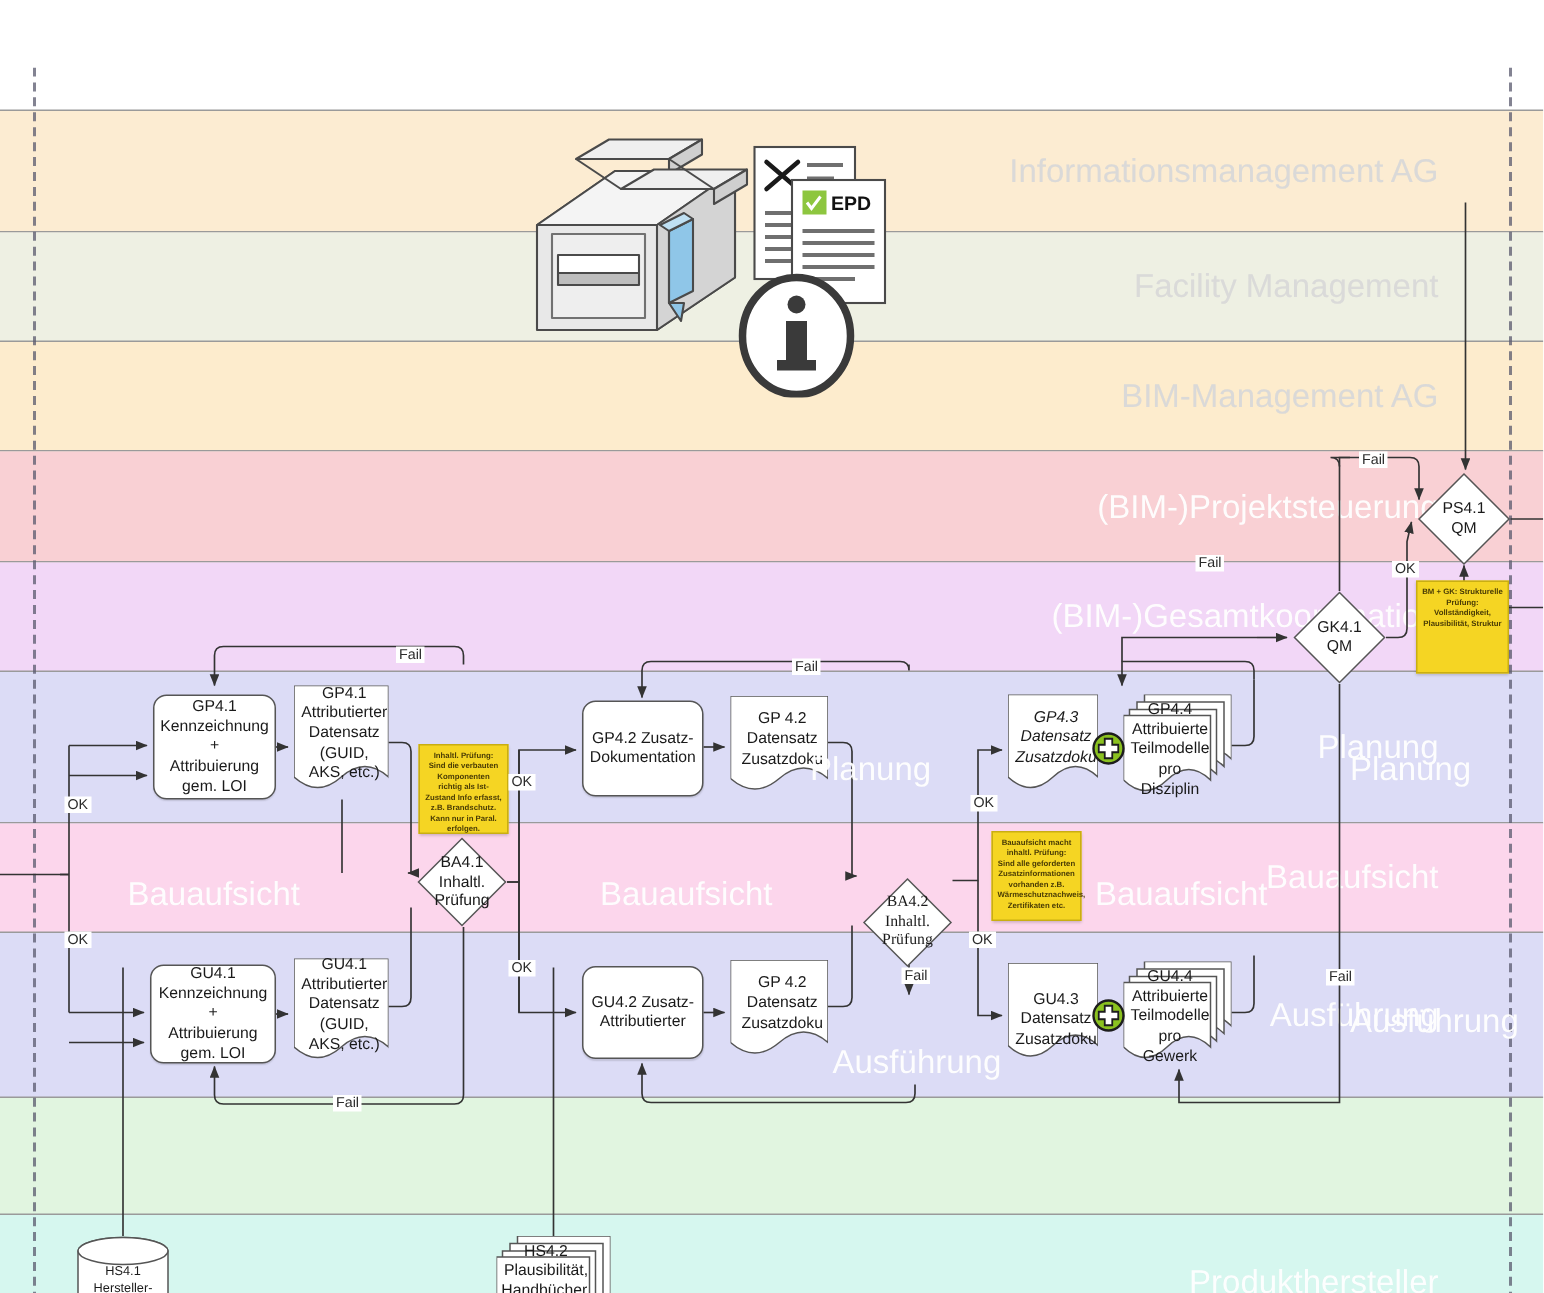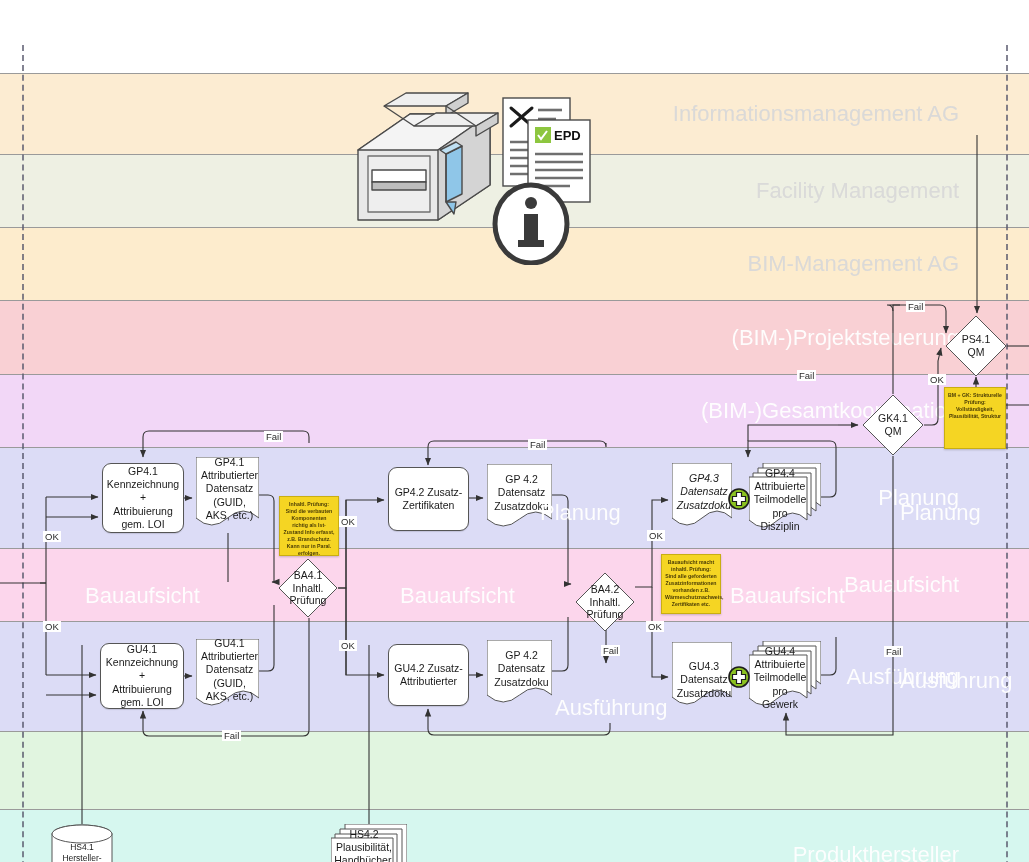--- a/index.html
+++ b/index.html
@@ -262,31 +262,31 @@
 AKS, etc.)</div>
       </div>
       <div class="note" style="left: 279px; top: 451px; width: 60px; height: 60px;">Inhaltl. Prüfung: Sind die verbauten Komponenten richtig als Ist-Zustand Info erfasst, z.B. Brandschutz. Kann nur in Paral. erfolgen.</div>
       <div class="gateway" style="left: 278px; top: 513px; width: 60px; height: 60px;"><svg width="60" height="60" viewBox="0 0 60 60">
           <polygon points="30,1 59,30 30,59 1,30" fill="#fff" stroke="#555" stroke-width="1"></polygon>
         </svg><div class="gw-txt" style="white-space: pre-line;">BA4.1
 Inhaltl.
 Prüfung</div></div>
       <div class="node task" style="left: 388px; top: 422px; width: 81px; height: 64px;">
         <span style="white-space: pre-line;">GP4.2 Zusatz-
-Zertifikaten</span>
+Dokumentation</span>
       </div>
       <div class="docwrap" style="left: 487px; top: 419px; width: 65px; height: 70px;">
         <svg class="doc" viewBox="0 0 65 70" width="65" height="70">
           <path d="M0 55 q 16.25 14 32.5 0 q 16.25 -14 32.5 0 L 65 0 L 0 0 Z" transform="translate(0,0)" fill="#fff" stroke="#555" stroke-width="1"></path>
         </svg>
         <div class="doc-txt" style="padding-top: 2px; padding-right: 0px; white-space: pre-line;">GP 4.2
 Datensatz
 Zusatzdoku</div>
       </div>
-      <div class="gateway" style="left: 575px; top: 527px; width: 60px; height: 60px;"><svg width="60" height="60" viewBox="0 0 60 60">
+      <div class="gateway" style="left: 575px; top: 540px; width: 60px; height: 60px; font-family: Liberation Serif, serif;"><svg width="60" height="60" viewBox="0 0 60 60">
           <polygon points="30,1 59,30 30,59 1,30" fill="#fff" stroke="#555" stroke-width="1"></polygon>
         </svg><div class="gw-txt" style="white-space: pre-line;">BA4.2
 Inhaltl.
 Prüfung</div></div>
       <div class="note" style="left: 661px; top: 509px; width: 60px; height: 60px;">Bauaufsicht macht inhaltl. Prüfung: Sind alle geforderten Zusatzinformationen vorhanden z.B. Wärmeschutznachweis, Zertifikaten etc.</div>
       <div class="docwrap" style="left: 672px; top: 418px; width: 60px; height: 70px;">
         <svg class="doc" viewBox="0 0 60 70" width="60" height="70">
           <path d="M0 55 q 15 14 30 0 q 15 -14 30 0 L 60 0 L 0 0 Z" transform="translate(0,0)" fill="#fff" stroke="#555" stroke-width="1"></path>
         </svg>
         <div class="doc-txt" style="padding-top: 2px; padding-right: 0px; white-space: pre-line; font-style: italic;">GP4.3

